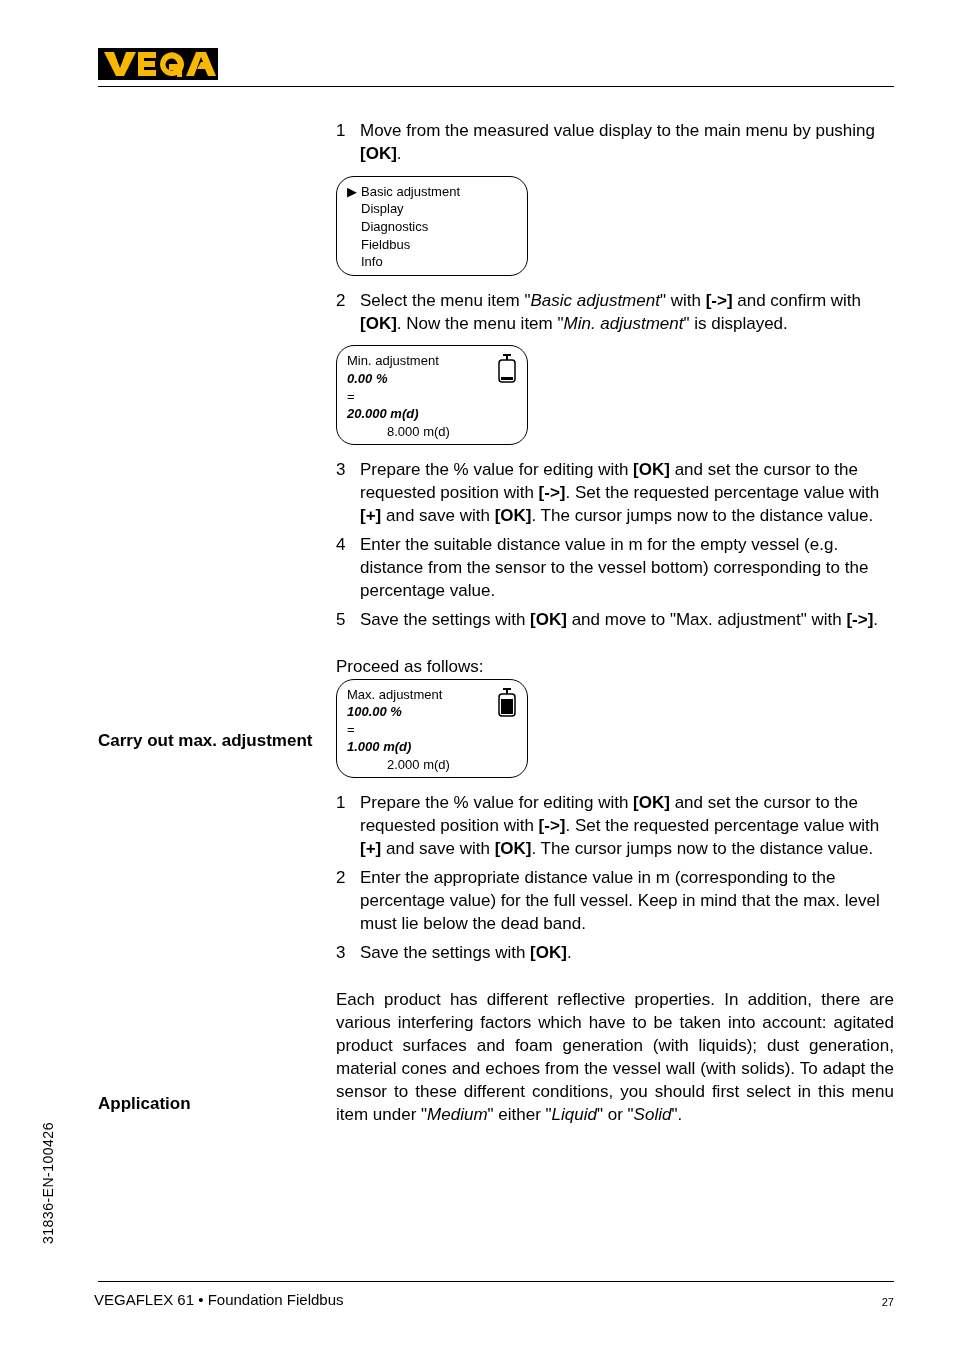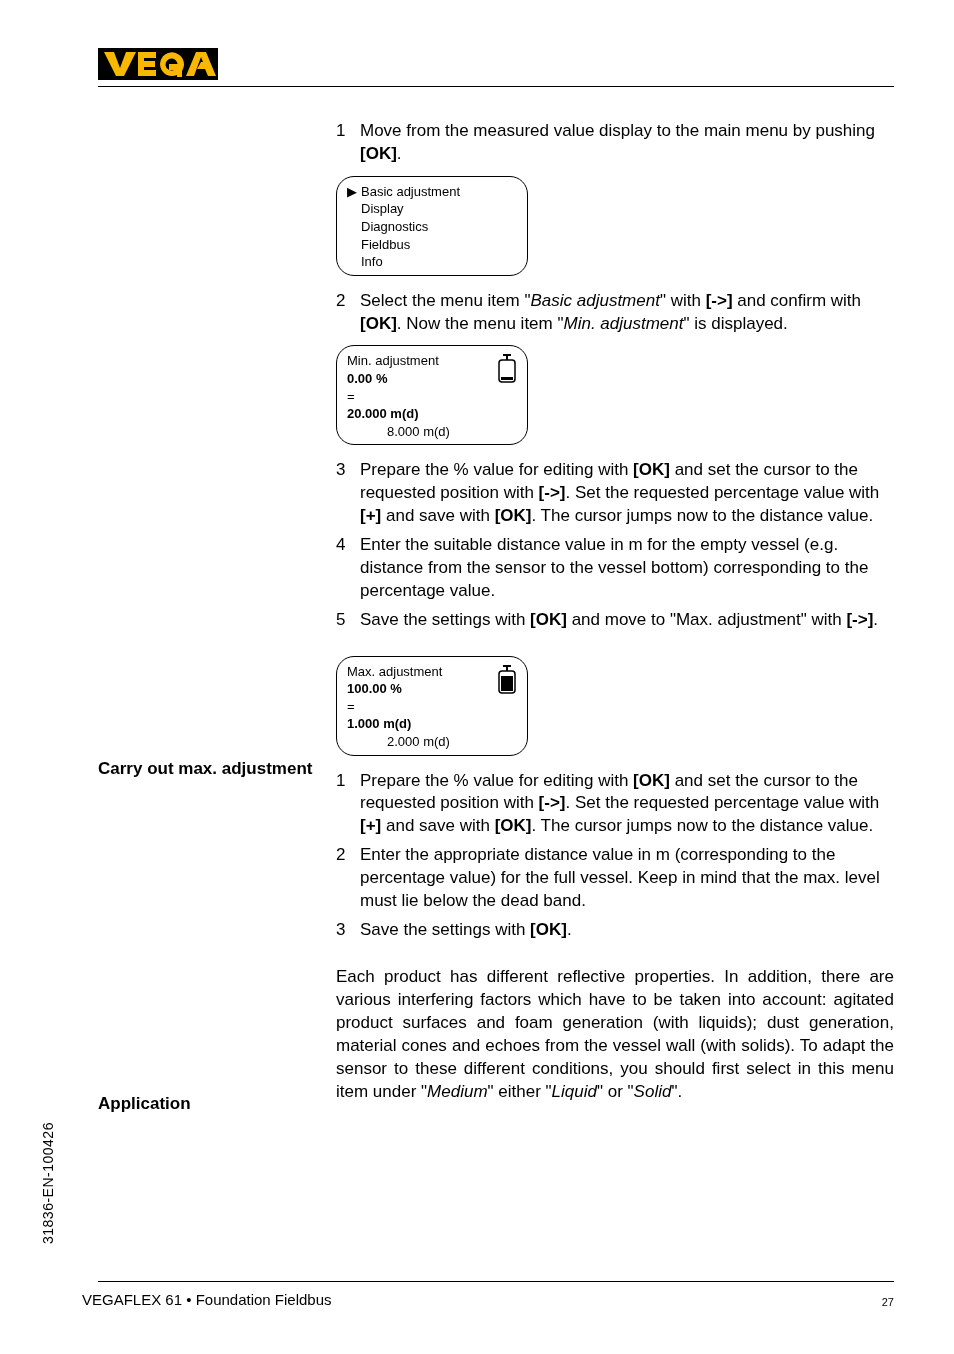--- a/index.html
+++ b/index.html
@@ -17,26 +17,26 @@
   .lcd {
     width: 192px; margin: 10px 0 14px 0;
     border: 1px solid #000; border-radius: 18px;
     padding: 6px 10px 4px 10px;
     font-family: Arial, sans-serif;
     font-size: 13px; line-height: 1.35;
     position: relative;
   }
   .lcd .row { display: flex; align-items: center; }
   .lcd .arrow { width: 14px; }
-  .lcd .bold { font-weight: bold; }
+  .lcd .bold { font-weight: bold; font-style: italic; }
   .lcd .indent { padding-left: 40px; }
   .lcd .tank-icon { position: absolute; right: 10px; top: 8px; }
   .section-gap { height: 18px; }
   .footer-line { position: absolute; left: 98px; right: 60px; bottom: 72px; border-top: 1px solid #000; }
-  .footer-left { position: absolute; left: 82px; bottom: 46px; font-size: 15px; }
+  .footer-left { position: absolute; left: 94px; bottom: 46px; font-size: 15px; }
   .footer-right { position: absolute; right: 60px; bottom: 46px; font-size: 11px; }
   .docnum { position: absolute; left: 56px; bottom: 110px; transform: rotate(-90deg); transform-origin: left bottom; font-size: 14px; letter-spacing: 0.5px; }
   em.menu { font-style: italic; }
   strong.key { font-weight: bold; }
 </style>
 </head>
 <body>
 
 <div class="page">
 
@@ -115,20 +115,21 @@
         <div class="ol-num">4</div>
         <div class="ol-body">Enter the suitable distance value in m for the empty vessel (e.g. distance from the sensor to the vessel bottom) corresponding to the percentage value.</div>
       </div>
       <div class="ol-item">
         <div class="ol-num">5</div>
         <div class="ol-body">Save the settings with <strong class="key">[OK]</strong> and move to "Max. adjustment" with <strong class="key">[-&gt;]</strong>.</div>
       </div>
 
       <div class="section-gap"></div>
 
+      <div>Proceed as follows:</div>
 
       <div class="lcd" style="margin-top:0">
         <div>Max. adjustment</div>
         <div class="bold">100.00 %</div>
         <div>=</div>
         <div class="bold">1.000 m(d)</div>
         <div class="indent">2.000 m(d)</div>
         <div class="tank-icon">
           <svg width="20" height="30" viewBox="0 0 20 30">
             <rect x="6" y="0" width="8" height="2" fill="#000"></rect>
@@ -151,21 +152,21 @@
         <div class="ol-num">3</div>
         <div class="ol-body">Save the settings with <strong class="key">[OK]</strong>.</div>
       </div>
 
       <div class="section-gap"></div>
 
       <div style="text-align:justify">Each product has different reflective properties. In addition, there are various interfering factors which have to be taken into account: agitated product surfaces and foam generation (with liquids); dust generation, material cones and echoes from the vessel wall (with solids). To adapt the sensor to these different conditions, you should first select in this menu item under "<em class="menu">Medium</em>" either "<em class="menu">Liquid</em>" or "<em class="menu">Solid</em>".</div>
 
     </div>
 
-    <div class="left-col" style="top:638px">Carry out max. adjustment</div>
+    <div class="left-col" style="top:610px">Carry out max. adjustment</div>
     <div class="left-col" style="top:973px">Application</div>
 
   </div>
 
   <div class="docnum">31836-EN-100426</div>
   <div class="footer-line"></div>
   <div class="footer-left">VEGAFLEX 61 • Foundation Fieldbus</div>
   <div class="footer-right">27</div>
 
 </div>

